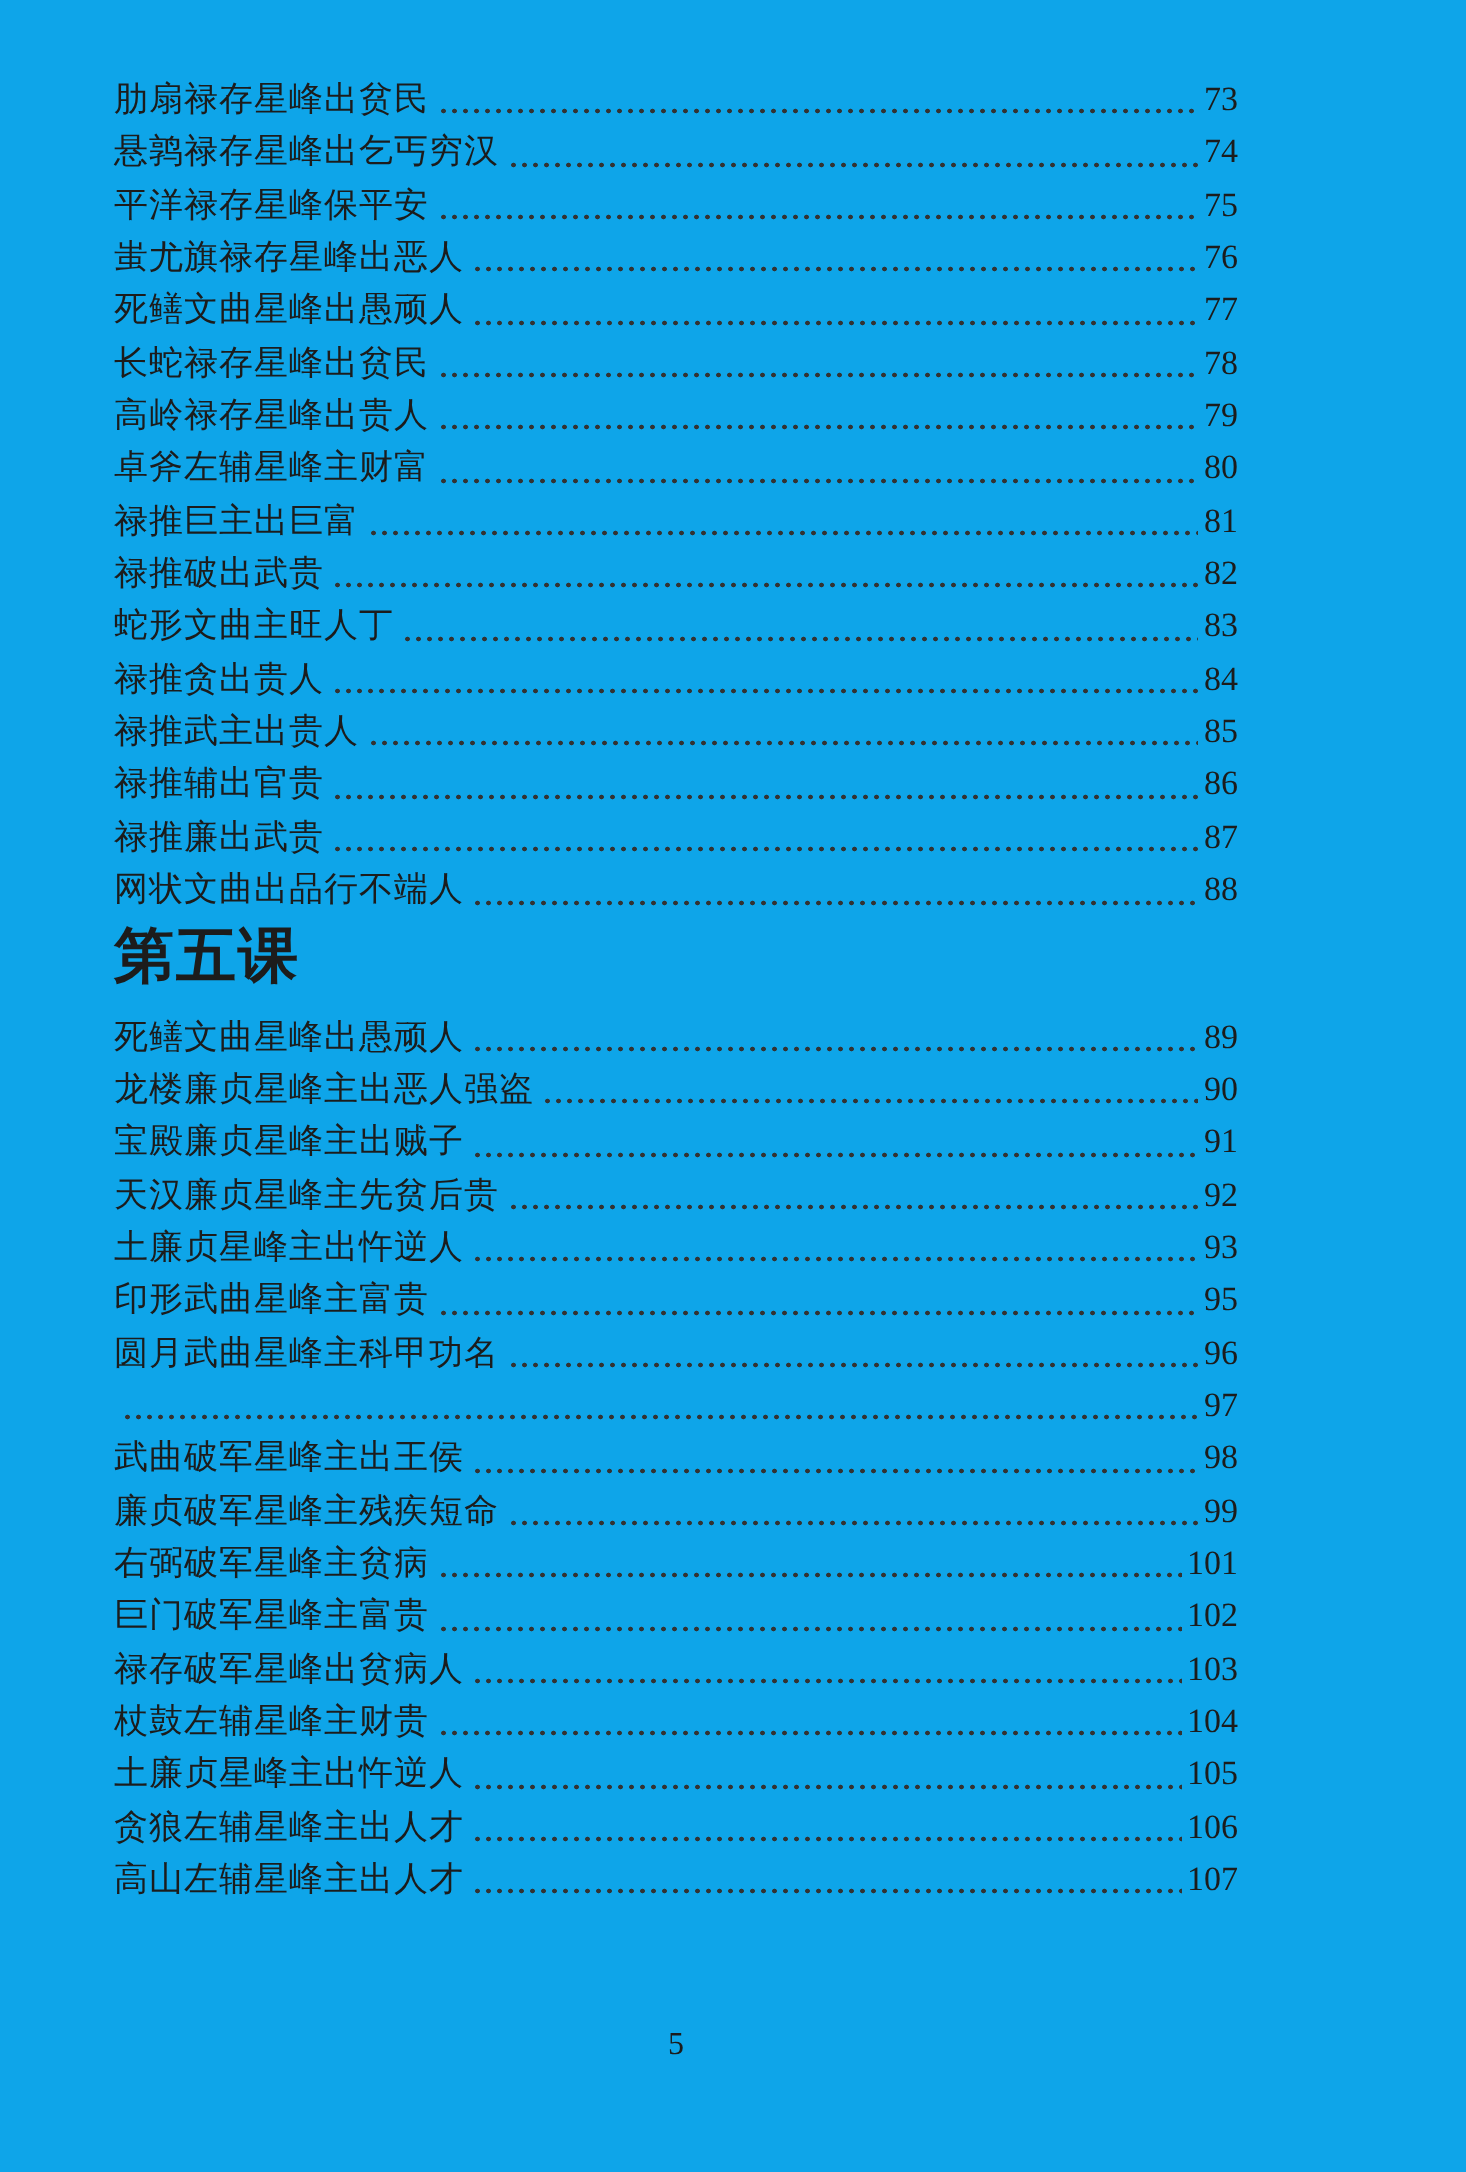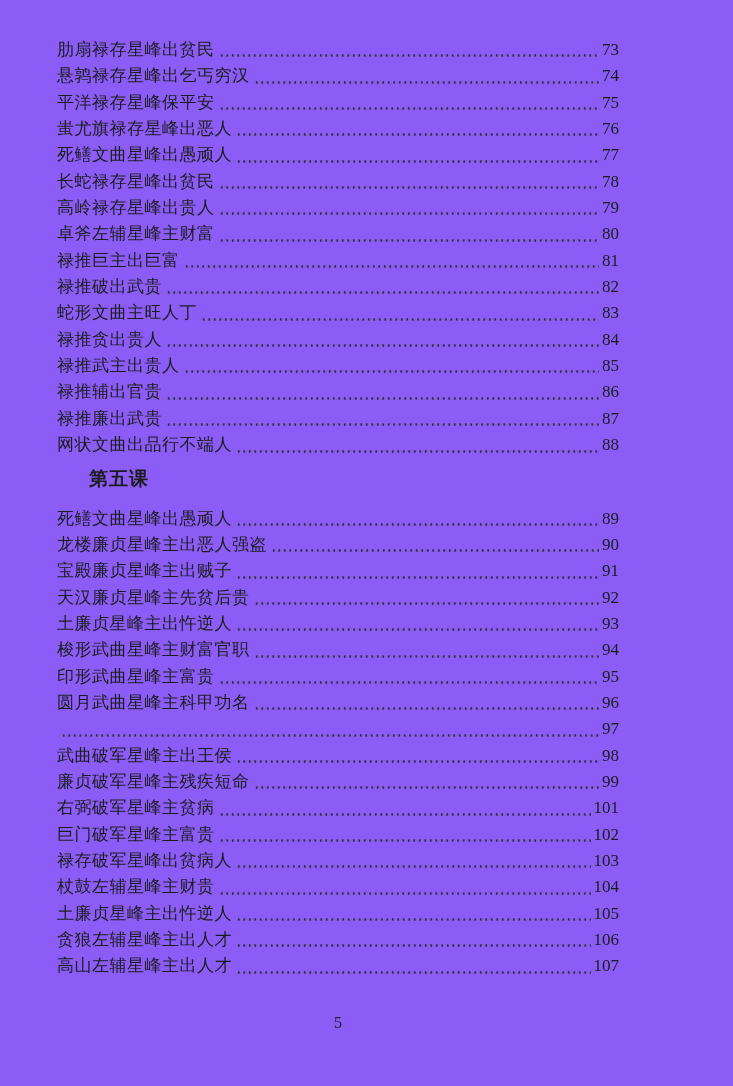--- a/index.html
+++ b/index.html
@@ -4,21 +4,21 @@
 <style>
   html, body {
     margin: 0;
     padding: 0;
     background: #ffffff;
   }
   .page {
     position: relative;
     width: 733px;
     height: 1086px;
-    background: #8b5cf6;
+    background: #0ea5e9;
     font-family: "Liberation Serif", "DejaVu Serif", serif;
     color: #1c1c1c;
     overflow: hidden;
   }
   .content {
     position: absolute;
     left: 57px;
     top: 37px;
     width: 562px;
   }
@@ -44,26 +44,25 @@
     background-position: left bottom;
   }
   .toc-page {
     white-space: nowrap;
     font-size: 17px;
     font-family: Liberation Serif, serif;
   }
   .section-heading {
     font-family: "Liberation Sans", "DejaVu Sans", sans-serif;
     font-weight: bold;
-    font-size: 19px;
+    font-size: 30px;
     line-height: 28px;
     margin-top: 6px;
     margin-bottom: 13px;
     letter-spacing: 1px;
-    margin-left: 32px;
   }
   .footer {
     position: absolute;
     left: 57px;
     width: 562px;
     top: 1014px;
     text-align: center;
     font-size: 16px;
     color: #1c1c1c;
   }
@@ -176,25 +175,20 @@
           <span class="toc-title">天汉廉贞星峰主先贫后贵</span>
           <span class="dot-leader"></span>
           <span class="toc-page">92</span>
         </div>
         <div class="toc-row">
           <span class="toc-title">土廉贞星峰主出忤逆人</span>
           <span class="dot-leader"></span>
           <span class="toc-page">93</span>
         </div>
         <div class="toc-row">
-          <span class="toc-title">梭形武曲星峰主财富官职</span>
-          <span class="dot-leader"></span>
-          <span class="toc-page">94</span>
-        </div>
-        <div class="toc-row">
           <span class="toc-title">印形武曲星峰主富贵</span>
           <span class="dot-leader"></span>
           <span class="toc-page">95</span>
         </div>
         <div class="toc-row">
           <span class="toc-title">圆月武曲星峰主科甲功名</span>
           <span class="dot-leader"></span>
           <span class="toc-page">96</span>
         </div>
         <div class="toc-row">

